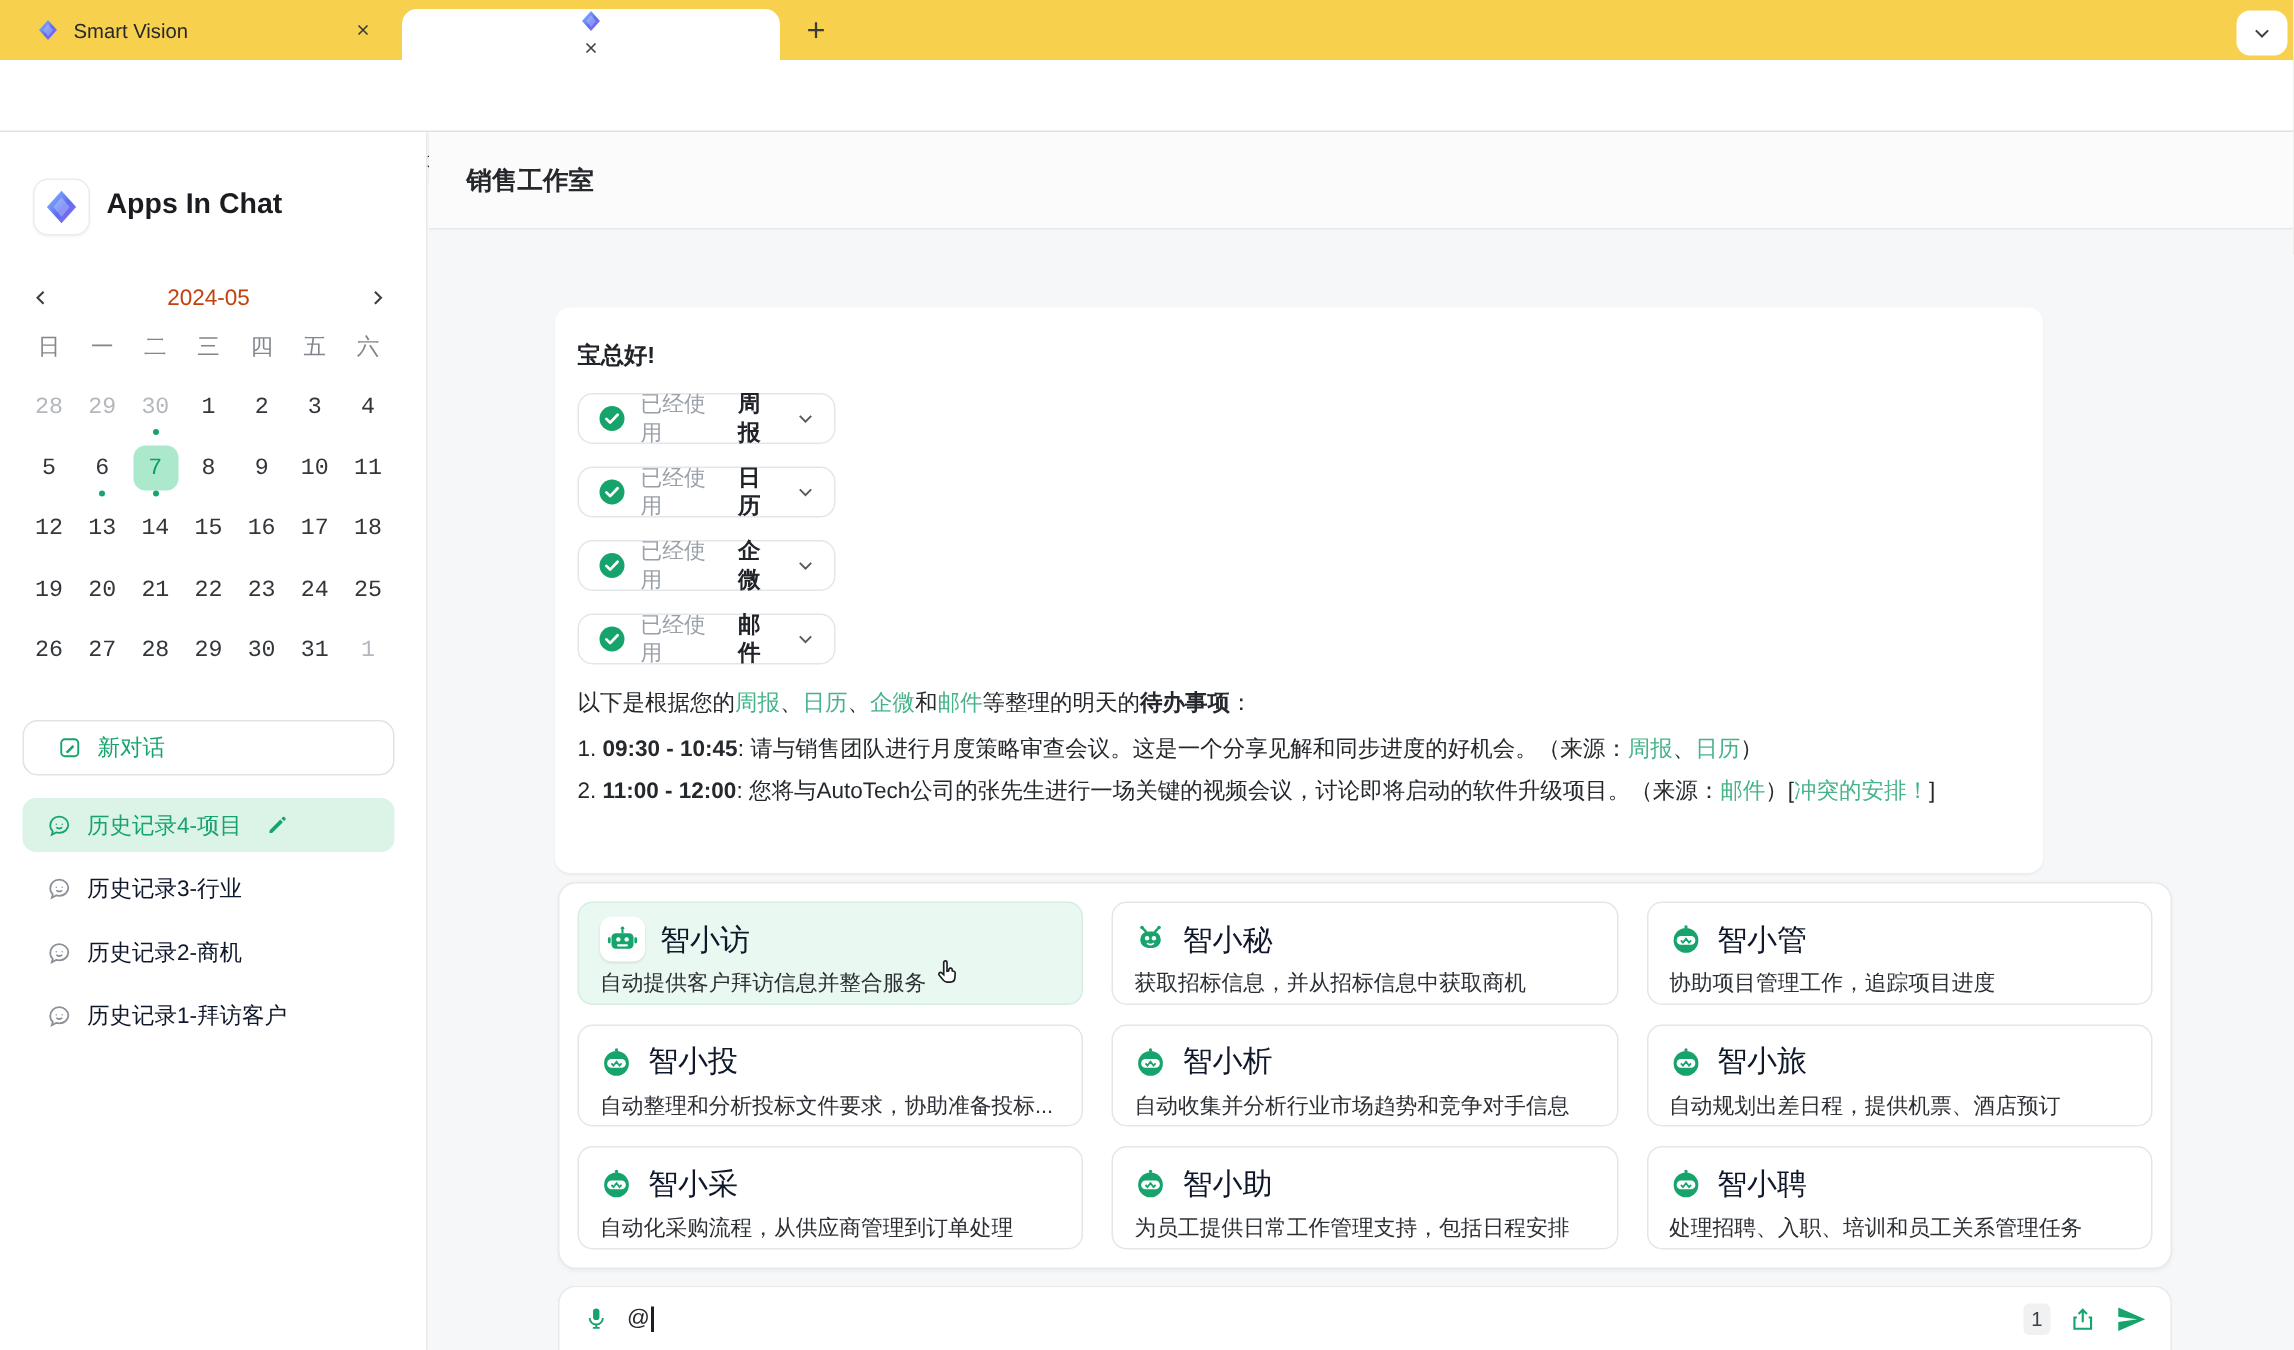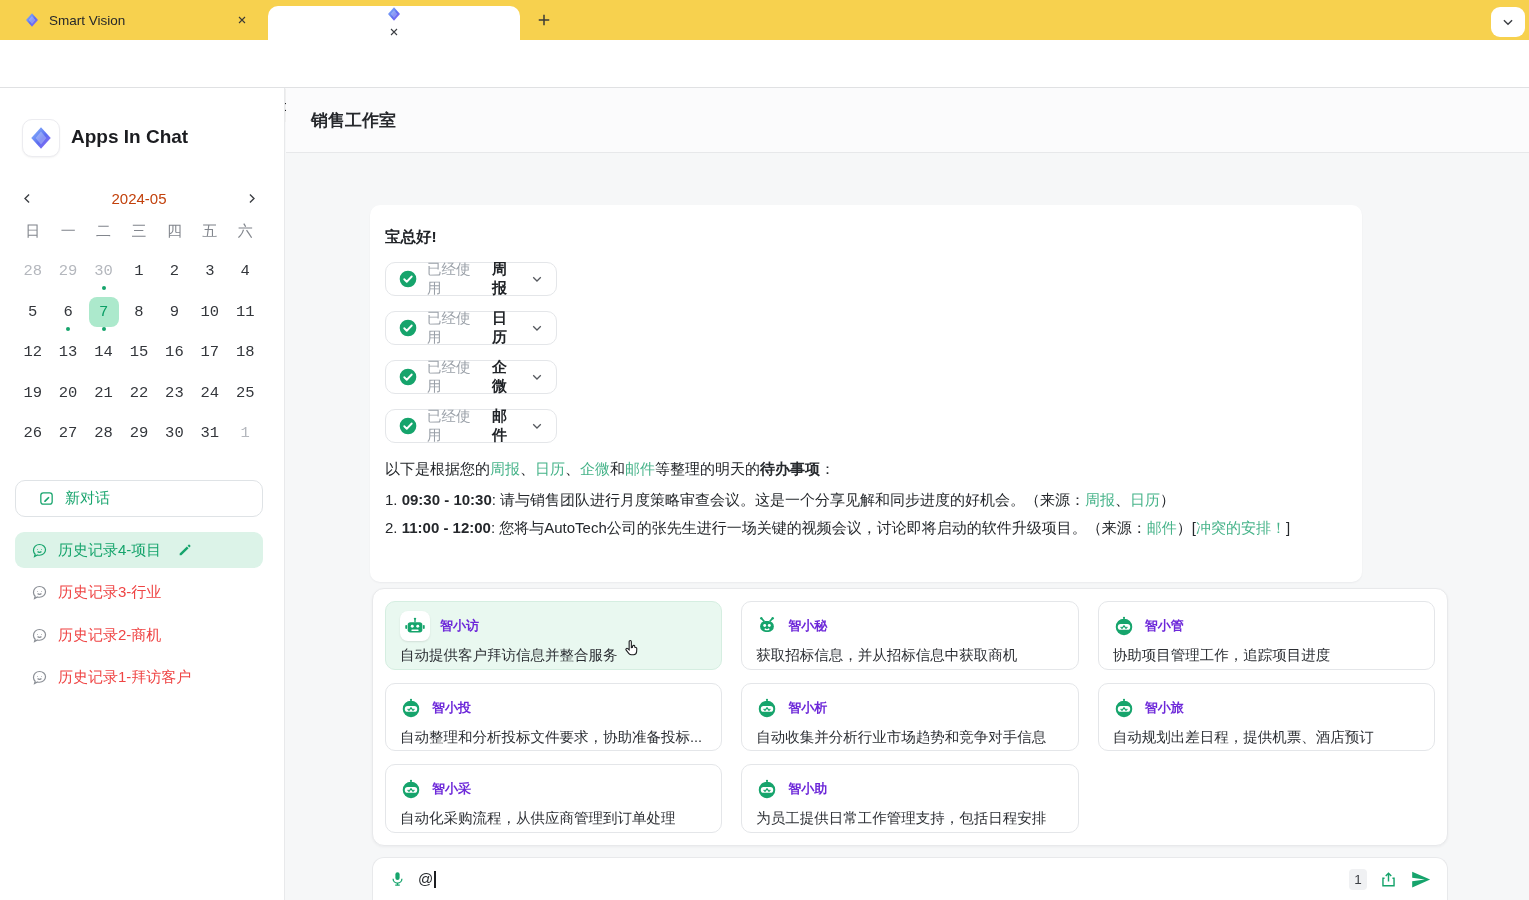--- a/index.html
+++ b/index.html
@@ -41,21 +41,21 @@
   .day-num { width:30px; height:30px; display:flex; align-items:center; justify-content:center; font-size:15.5px; color:#33363b; border-radius:8px; position:relative; }
   .day-num.muted { color:#b4b7bd; }
   .day-num.selected { background:#ace9cc; color:#0c9f66; }
   .day-dot { position:absolute; left:50%; transform:translateX(-50%); bottom:-4px; width:4px; height:4px; border-radius:50%; background:#16a46c; }
 
   .newchat-btn { position:absolute; left:15px; top:392px; width:248px; height:37px; border:1px solid #dfe3e6; border-radius:10px; background:#fff; display:flex; align-items:center; padding:0 22px; gap:10px; }
   .newchat-btn span.lbl { font-size:15px; color:#16a46c; }
 
   .history { position:absolute; left:15px; top:444px; width:248px; }
   .hist-item { height:36px; display:flex; align-items:center; padding:0 16px; gap:10px; margin-bottom:6.5px; border-radius:9px; }
-  .hist-item .lbl { font-size:15px; color:#ef4444; }
+  .hist-item .lbl { font-size:15px; color:#0f172a; }
   .hist-item.active { background:#dcf3e8; }
   .hist-item.active .lbl { color:#16a46c; }
 
   
   .main-header { position:absolute; left:286px; top:88px; right:0; height:65px; background:#fbfbfc; border-bottom:1px solid #e7e8ea; display:flex; align-items:center; }
   .page-title { margin-left:25px; font-size:17px; font-weight:bold; color:#26282c; }
 
   .msg-card { position:absolute; left:370px; top:205px; width:992px; height:377px; background:#fff; border-radius:10px; box-shadow:0 1px 2px rgba(17,24,39,.05); padding:22px 15px; overflow:hidden; }
   .greeting { font-size:15.5px; font-weight:bold; color:#202327; }
   .tools { margin-top:14px; }
@@ -67,21 +67,21 @@
   .todo { font-size:15px; color:#25282c; line-height:28px; white-space:nowrap; }
   .todos { margin-top:6px; }
   .seg-link { color:#46b389; }
   .seg-bold { font-weight:bold; }
 
   .agents-panel { position:absolute; left:372px; top:588px; width:1076px; height:258px; background:#fff; border:1px solid #e8e9eb; border-radius:12px; box-shadow:0 1px 3px rgba(17,24,39,.05); padding:12px; display:grid; grid-template-columns:repeat(3,1fr); gap:13px 19px; }
   .agent-card { border:1px solid #e4e6e9; border-radius:10px; background:#fff; padding:9px 14px; overflow:hidden; }
   .agent-card.hl { background:#e9f8f0; border-color:#d5eee1; }
   .agent-head { display:flex; align-items:center; gap:10px; height:30px; }
   .icon-tile { width:30px; height:30px; background:#fff; border-radius:8px; box-shadow:0 1px 2px rgba(0,0,0,.10); display:flex; align-items:center; justify-content:center; flex:none; }
-  .agent-name { font-size:13px; font-weight:bold; color:#6d28d9; }
+  .agent-name { font-size:20px; font-weight:normal; color:#0f172a; }
   .agent-desc { margin-top:5px; font-size:14.5px; color:#2c2f34; white-space:nowrap; overflow:hidden; }
 
   .input-panel { position:absolute; left:372px; top:857px; width:1076px; height:43px; background:#fff; border:1px solid #e8e9eb; border-bottom:none; border-radius:12px 12px 0 0; display:flex; align-items:center; padding:0 16px; gap:12px; }
   .input-value { font-size:15px; color:#26292d; }
   .caret { display:inline-block; width:1.5px; height:17px; background:#1c1e21; vertical-align:middle; margin-left:1px; }
   .count-badge { margin-left:auto; background:#f0f1f3; border-radius:4px; min-width:18px; height:21px; display:flex; align-items:center; justify-content:center; font-size:13.5px; color:#3c3f44; padding:0 4px; }
   .ip-icon { display:flex; align-items:center; }
 
   .cursor-pointer { position:absolute; left:622px; top:637px; z-index:9; }
 </style>
@@ -474,21 +474,21 @@
           <span class="tool-name">邮件</span>
           <span class="tool-chev">
             <svg width="14" height="14" viewBox="0 0 24 24" stroke="#55585e" stroke-width="2.2" fill="none">
               <path d="M5.5 9 12 15.5 18.5 9"></path>
             </svg>
           </span>
         </div>
       </div>
     <div class="intro" id="intro-line"><span class="seg-plain">以下是根据您的</span><span class="seg-link">周报</span><span class="seg-plain">、</span><span class="seg-link">日历</span><span class="seg-plain">、</span><span class="seg-link">企微</span><span class="seg-plain">和</span><span class="seg-link">邮件</span><span class="seg-plain">等整理的明天的</span><span class="seg-bold">待办事项</span><span class="seg-plain">：</span></div>
     <div class="todos" id="todo-lines">
-        <div class="todo"><span class="seg-plain">1. </span><span class="seg-bold">09:30 - 10:30</span><span class="seg-plain">: 请与销售团队进行月度策略审查会议。这是一个分享见解和同步进度的好机会。（来源：</span><span class="seg-link">周报</span><span class="seg-plain">、</span><span class="seg-link">日历</span><span class="seg-plain">）</span></div>
+        <div class="todo"><span class="seg-plain">1. </span><span class="seg-bold">09:30 - 10:45</span><span class="seg-plain">: 请与销售团队进行月度策略审查会议。这是一个分享见解和同步进度的好机会。（来源：</span><span class="seg-link">周报</span><span class="seg-plain">、</span><span class="seg-link">日历</span><span class="seg-plain">）</span></div>
         <div class="todo"><span class="seg-plain">2. </span><span class="seg-bold">11:00 - 12:00</span><span class="seg-plain">: 您将与AutoTech公司的张先生进行一场关键的视频会议，讨论即将启动的软件升级项目。（来源：</span><span class="seg-link">邮件</span><span class="seg-plain">）</span><span class="seg-plain">[</span><span class="seg-link">冲突的安排！</span><span class="seg-plain">]</span></div>
       </div>
   </div>
 
   <div class="agents-panel" id="agents-panel">
       <div class="agent-card hl">
         <div class="agent-head">
           <span class="icon-tile">
             <svg width="22" height="22" viewBox="0 0 24 24">
               <circle cx="12" cy="4.2" r="1.3" fill="#16a46c"></circle>
@@ -599,20 +599,34 @@
               <circle cx="12" cy="3.2" r="1.2" fill="#16a46c"></circle>
               <circle cx="12" cy="13" r="9" fill="#16a46c"></circle>
               <rect x="5.2" y="9.8" width="13.6" height="6.4" rx="3.2" fill="#fff"></rect>
               <path d="M8.3 13l1.5 1.6 2.2-2.8 2.2 2.8 1.5-1.6" stroke="#16a46c" stroke-width="1.3" fill="none"></path>
             </svg>
           </span>
           <span class="agent-name">智小助</span>
         </div>
         <div class="agent-desc">为员工提供日常工作管理支持，包括日程安排</div>
       </div>
+      <div class="agent-card">
+        <div class="agent-head">
+          <span style="display:flex">
+            <svg width="22" height="22" viewBox="0 0 24 24">
+              <circle cx="12" cy="3.2" r="1.2" fill="#16a46c"></circle>
+              <circle cx="12" cy="13" r="9" fill="#16a46c"></circle>
+              <rect x="5.2" y="9.8" width="13.6" height="6.4" rx="3.2" fill="#fff"></rect>
+              <path d="M8.3 13l1.5 1.6 2.2-2.8 2.2 2.8 1.5-1.6" stroke="#16a46c" stroke-width="1.3" fill="none"></path>
+            </svg>
+          </span>
+          <span class="agent-name">智小聘</span>
+        </div>
+        <div class="agent-desc">处理招聘、入职、培训和员工关系管理任务</div>
+      </div>
     </div>
 
   <span class="cursor-pointer">
     <svg width="22" height="24" viewBox="0 0 24 26">
         <path d="M9 3.8c.66 0 1.2.54 1.2 1.2v6.4l1.1-.14.3-1.3c.15-.64.8-1.04 1.44-.88.52.12.88.56.92 1.08l.1.95 1.05.22c.6.14 1.04.66 1.04 1.3l-.22 3.4c-.12 1.9-1.35 3.2-3.35 3.2h-2.2c-1.1 0-2.1-.5-2.8-1.3l-3.05-3.6c-.44-.52-.4-1.3.1-1.76.46-.44 1.18-.44 1.66-.02l1.51 1.33V5c0-.66.54-1.2 1.2-1.2z" fill="#fff" stroke="#1b1d1f" stroke-width="1.2"></path>
       </svg>
   </span>
 
   <div class="input-panel">
     <span class="ip-icon">

